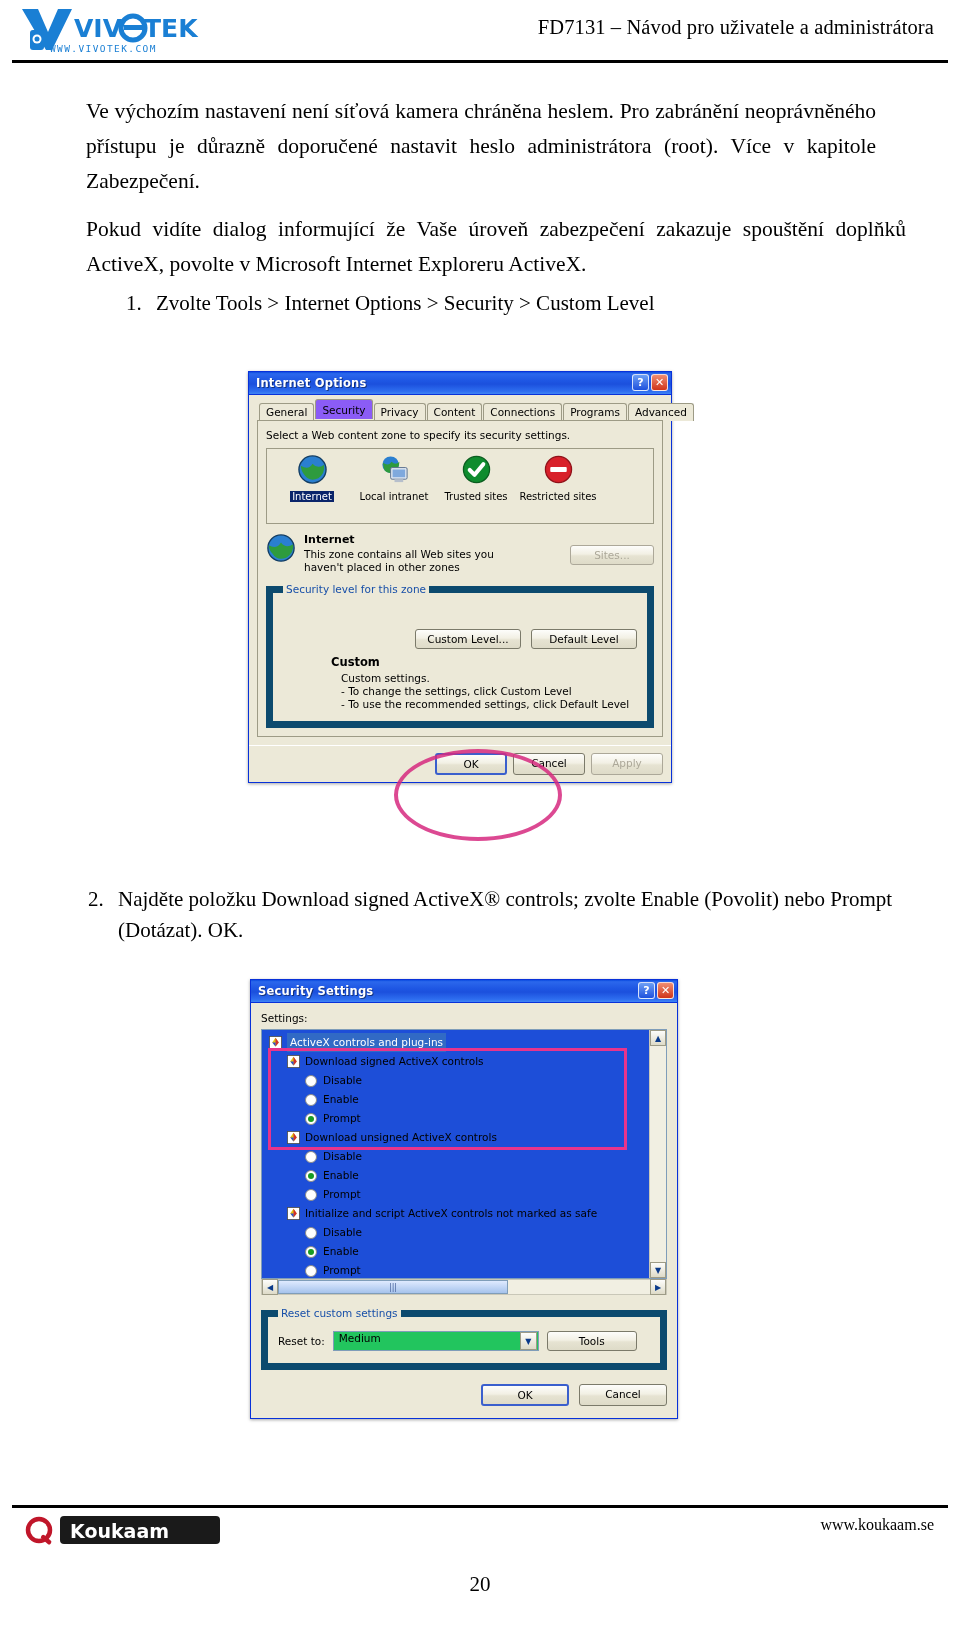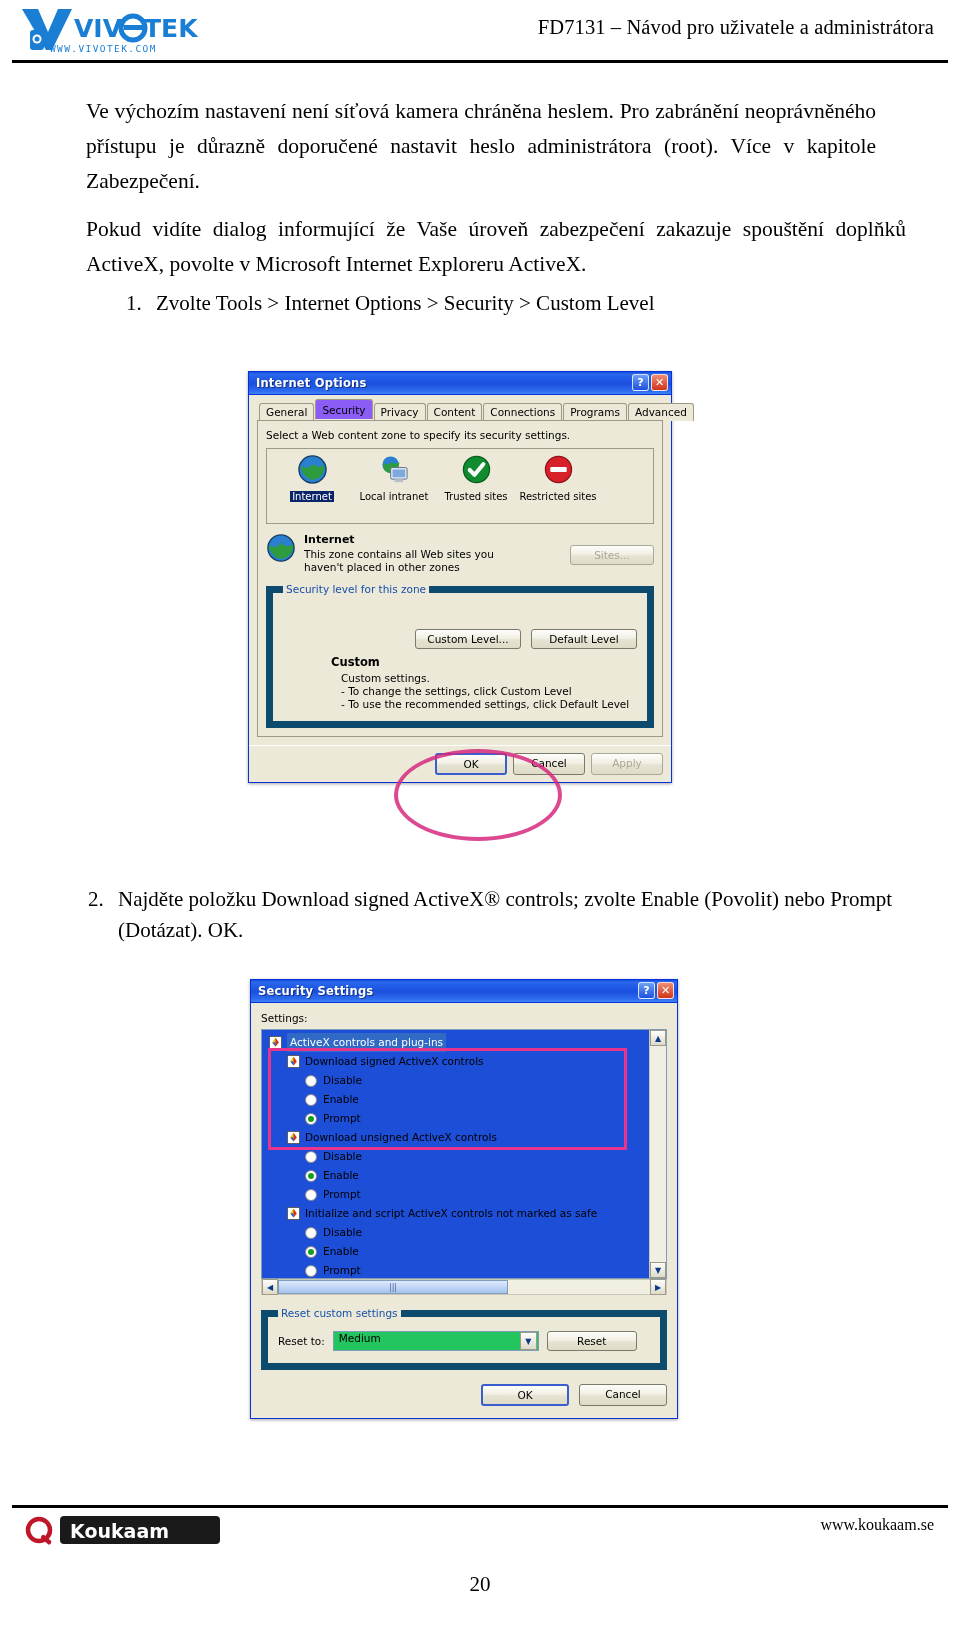--- a/index.html
+++ b/index.html
@@ -493,21 +493,21 @@
       </div>
 
       <fieldset class="grp" style="margin-top:12px; padding:6px 10px 12px 10px;">
         <legend>Reset custom settings</legend>
         <div style="display:flex; align-items:center; gap:8px; margin-top:6px;">
           <span class="small">Reset to:</span>
           <div class="combo" style="width:206px;">
             <span>Medium</span>
             <span class="arrow">▼</span>
           </div>
-          <div class="btn" style="width:90px;">Reset</div>
+          <div class="btn" style="width:90px;">Tools</div>
         </div>
       </fieldset>
 
       <div style="display:flex; justify-content:flex-end; gap:10px; margin-top:14px; margin-bottom:6px;">
         <div class="btn default" style="width:88px;">OK</div>
         <div class="btn" style="width:88px;">Cancel</div>
       </div>
     </div>
   </div>
 

